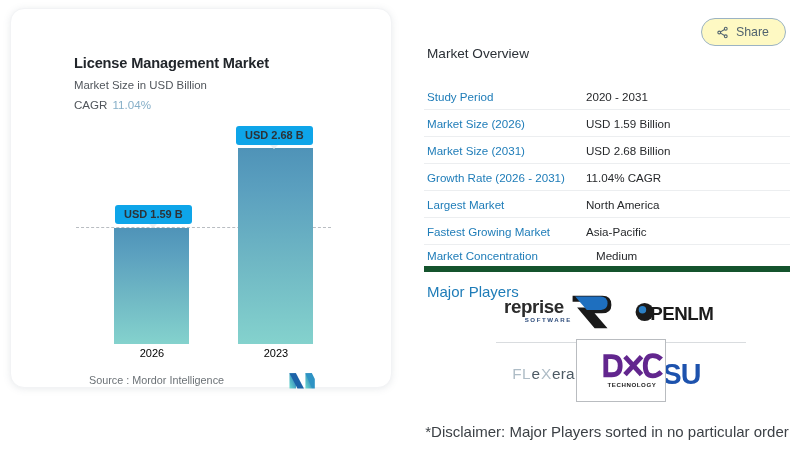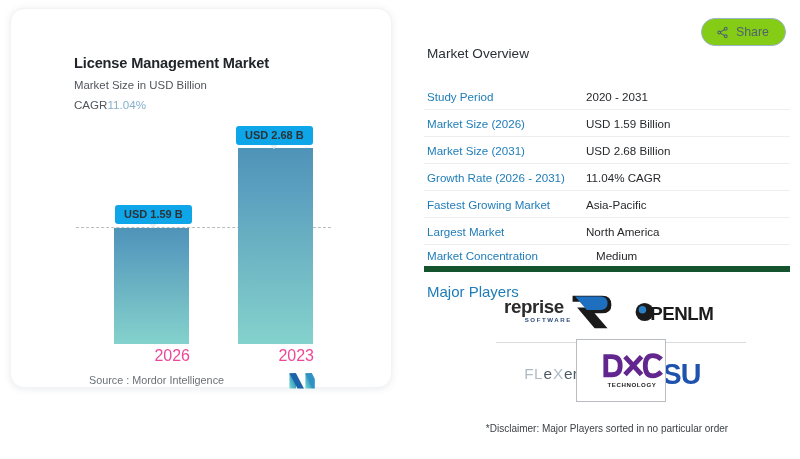--- a/index.html
+++ b/index.html
@@ -59,20 +59,21 @@
   .cagr-line {
     position: absolute;
     left: 63px;
     top: 89px;
     font-size: 11.6px;
     color: #50555b;
     white-space: nowrap;
   }
   .cagr-value {
     color: #86afc8;
+    margin-left: 5px;
   }
 
   
   .plot {
     position: absolute;
     left: 0;
     top: 0;
     width: 382px;
     height: 380px;
   }
@@ -124,23 +125,23 @@
     bottom: -4px;
     width: 0; height: 0;
     border-left: 4px solid transparent;
     border-right: 4px solid transparent;
     border-top: 4px solid #eceff1;
   }
 
   .xtick {
     position: absolute;
     top: 338px;
-    font-size: 16px;
-    color: #ec4899;
-    text-align: right;
+    font-size: 11px;
+    color: #000000;
+    text-align: center;
     width: 76px;
   }
   .xtick-2026 { left: 103px; }
   .xtick-2031 { left: 227px; }
 
   .source-row {
     position: absolute;
     left: 78px;
     top: 365px;
     font-size: 10.8px;
@@ -159,21 +160,21 @@
   .share-btn {
     position: absolute;
     right: 14px;
     top: 18px;
     display: flex;
     align-items: center;
     gap: 7px;
     border: 1px solid #9bb3c4;
     border-radius: 16px;
     padding: 6px 16px 6px 14px;
-    background: #84cc16;
+    background: #fef9c3;
     color: #51636f;
     font-size: 12.4px;
     cursor: pointer;
     box-sizing: border-box;
   }
   .share-icon { display: block; }
 
   .overview-title {
     position: absolute;
     left: 427px;
@@ -240,21 +241,21 @@
   .logo-cell {
     position: absolute;
     width: 125px;
     height: 61px;
     display: flex;
     align-items: center;
     justify-content: center;
   }
   .cell-tl { left: 0;    top: 0;  }
   .cell-tr { left: 125px; top: 0;  }
-  .cell-bl { left: 12px;    top: 61px; }
+  .cell-bl { left: 0;    top: 61px; }
   .cell-br { left: 125px; top: 61px; }
 
   .dxc-box {
     position: absolute;
     left: 80px;
     top: 58px;
     width: 90px;
     height: 63px;
     background: #ffffff;
     border: 1px solid #b9bcc0;
@@ -265,21 +266,21 @@
     z-index: 5;
     padding-left: 24px;
   }
 
   .disclaimer {
     position: absolute;
     left: 424px;
     top: 423px;
     width: 366px;
     text-align: center;
-    font-size: 10px;
+    font-size: 15px;
     color: #3c4146;
     white-space: nowrap;
   }
 </style>
 </head>
 <body>
 
 <div id="root">
 
   <div class="chart-card">
@@ -343,26 +344,26 @@
     </div>
     <div class="trow">
       <div class="tlabel">Market Size (2031)</div>
       <div class="tvalue">USD 2.68 Billion</div>
     </div>
     <div class="trow">
       <div class="tlabel">Growth Rate (2026 - 2031)</div>
       <div class="tvalue">11.04% CAGR</div>
     </div>
     <div class="trow">
+      <div class="tlabel">Largest Market</div>
+      <div class="tvalue">North America</div>
+    </div>
+    <div class="trow">
       <div class="tlabel">Fastest Growing Market</div>
       <div class="tvalue">Asia-Pacific</div>
-    </div>
-    <div class="trow">
-      <div class="tlabel">Largest Market</div>
-      <div class="tvalue">North America</div>
     </div>
     <div class="trow">
       <div class="tlabel">Market Concentration</div>
       <div class="tvalue">Medium</div>
     </div>
   </div>
 
   <div class="players-title">Major Players</div>
 
   <div class="logo-grid">

